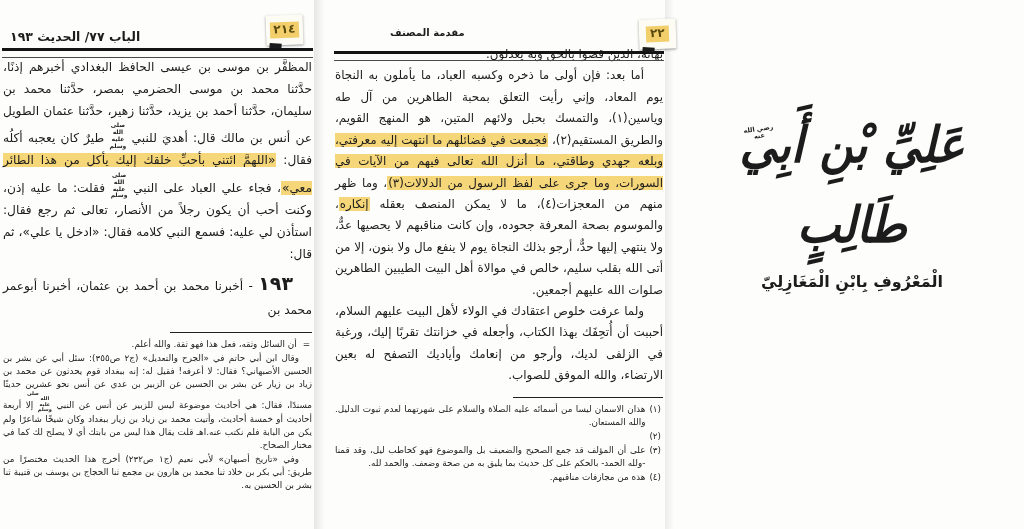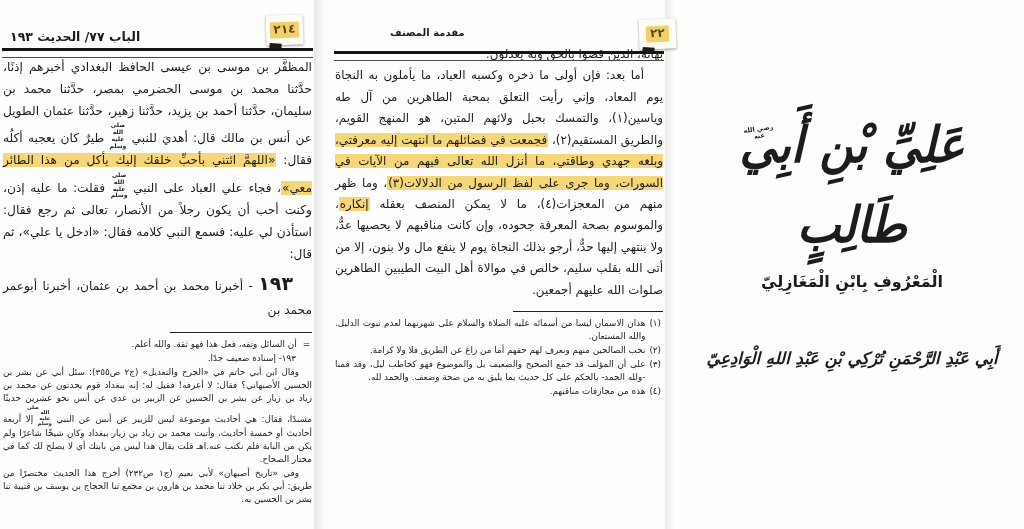--- a/index.html
+++ b/index.html
@@ -96,69 +96,67 @@
         <p class="p-indent"><span class="hnum">١٩٣</span><span> - أخبرنا محمد بن أحمد بن عثمان، أخبرنا أبوعمر محمد بن</span></p>
       </div>
 
       <hr class="fn-sep">
 
       <div class="footnotes fn-ind">
         <p class="fn-row" style="text-indent:0">
           <span class="fn-mark">=</span>
           <span>أن السائل وثقه، فعل هذا فهو ثقة. والله أعلم.</span>
         </p>
-        <p class="fn-pad" style="text-indent:0">١٩٣- إسناده ضعيف جدًا.</p>
         <p><span>وقال ابن أبي حاتم في «الجرح والتعديل» (ج٢ ص٣٥٥): سئل أبي عن بشر بن الحسين الأصبهاني؟ فقال: لا أعرفه! فقيل له: إنه ببغداد قوم يحدثون عن محمد بن زياد بن زيار عن بشر بن الحسين عن الزبير بن عدي عن أنس نحو عشرين حديثًا مسندًا، فقال: هي أحاديث موضوعة ليس للزبير عن أنس عن النبي</span>
           <span class="saw saw-fn">صلى الله عليه وسلم</span>
           <span>إلا أربعة أحاديث أو خمسة أحاديث، وأتيت محمد بن زياد بن زيار ببغداد وكان شيخًا شاعرًا ولم يكن من البابة فلم نكتب عنه.اهـ قلت يقال هذا ليس من بابتك أي لا يصلح لك كما في مختار الصحاح.</span></p>
         <p>وفي «تاريخ أصبهان» لأبي نعيم (ج١ ص٢٣٢) أخرج هذا الحديث مختصرًا من طريق: أبي بكر بن خلاد ثنا محمد بن هارون بن مجمع ثنا الحجاج بن يوسف بن قتيبة ثنا بشر بن الحسين به.</p>
 
       </div>
     </div>
   </div>
 
   <div class="page" id="page-mid">
     <div class="hdr-title">مقدمة المصنف</div>
     <div class="rule"></div>
     <div class="tab">
       <span class="tab-num">٢٢</span>
     </div>
 
     <div class="content">
       <div class="body-text">
         <p>بهائه، الذين قضوا بالحق وبه يعدلون.</p>
         <p class="p-indent"><span>أما بعد: فإن أولى ما ذخره وكسبه العباد، ما يأملون به النجاة يوم المعاد، وإني رأيت التعلق بمحبة الطاهرين من آل طه وياسين(١)، والتمسك بحبل ولائهم المتين، هو المنهج القويم، والطريق المستقيم(٢)، </span><mark class="hl">فجمعت في فضائلهم ما انتهت إليه معرفتي، وبلغه جهدي وطاقتي، ما أنزل الله تعالى فيهم من الآيات في السورات، وما جرى على لفظ الرسول من الدلالات(٣)</mark><span>، وما ظهر منهم من المعجزات(٤)، ما لا يمكن المنصف بعقله </span><mark class="hl">إنكاره</mark><span>، والموسوم بصحة المعرفة جحوده، وإن كانت مناقبهم لا يحصيها عدٌّ، ولا ينتهي إليها حدٌّ، أرجو بذلك النجاة يوم لا ينفع مال ولا بنون، إلا من أتى الله بقلب سليم، خالص في موالاة أهل البيت الطيبين الطاهرين صلوات الله عليهم أجمعين.</span></p>
+        <p class="p-indent">ولما عرفت خلوص اعتقادك في الولاء لأهل البيت عليهم السلام، أحببت أن أُتحِفَك بهذا الكتاب، وأجعله في خزانتك تقربًا إليك، ورغبة في الزلفى لديك، وأرجو من إنعامك وأياديك التصفح له بعين الارتضاء، والله الموفق للصواب.</p>
       </div>
 
       <hr class="fn-sep">
 
       <div class="footnotes">
         <p class="fn-row">
           <span class="fn-mark">(١)</span>
           <span>هذان الاسمان ليسا من أسمائه عليه الصلاة والسلام على شهرتهما لعدم ثبوت الدليل. والله المستعان.</span>
         </p>
         <p class="fn-row">
           <span class="fn-mark">(٢)</span>
-          <span>نحب الصالحين منهم ونعرف لهم حقهم أما من زاغ عن الطريق فلا ولا كرامة.</span>
         </p>
         <p class="fn-row">
           <span class="fn-mark">(٣)</span>
           <span>على أن المؤلف قد جمع الصحيح والضعيف بل والموضوع فهو كحاطب ليل، وقد قمنا -ولله الحمد- بالحكم على كل حديث بما يليق به من صحة وضعف. والحمد لله.</span>
         </p>
         <p class="fn-row">
           <span class="fn-mark">(٤)</span>
           <span>هذه من مجازفات مناقبهم.</span>
         </p>
       </div>
     </div>
   </div>
 
   <div class="page" id="page-title">
     <div class="honorific">رضي الله عنه</div>
     <div class="abs main-title">عَلِيِّ بْنِ أَبِي طَالِبٍ</div>
     <div class="abs author-2">الْمَعْرُوفِ بِابْنِ الْمَغَازِلِيّ</div>
-    <div class="abs editor-name">أَبِي عَبْدِ الرَّحْمَنِ تُرْكِي بْنِ عَبْدِ اللهِ الْوَادِعِيّ</div>
   </div>
 
   <div class="gutter" id="gutter-a"></div>
   <div class="gutter" id="gutter-b"></div>
 
 </div>
 
 </body></html>

